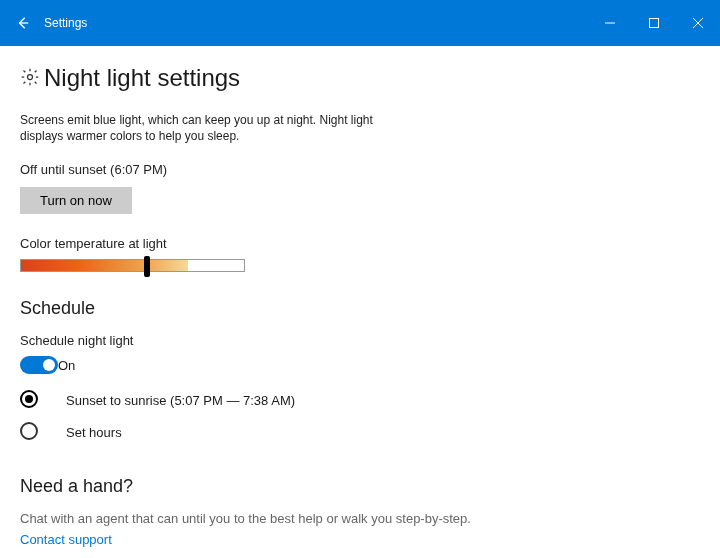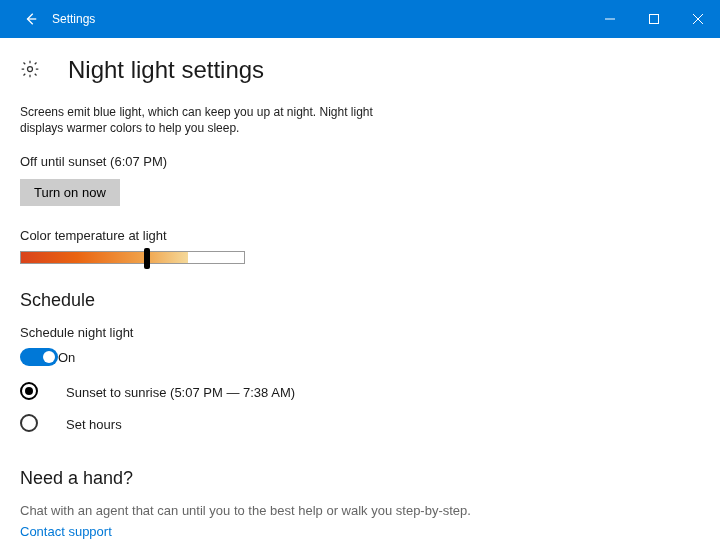--- a/index.html
+++ b/index.html
@@ -6,26 +6,26 @@
     body {
       font-family: "Segoe UI", Tahoma, sans-serif;
       font-size: 13px;
       color: #1a1a1a;
       background: #fff;
       width: 720px;
       height: 558px;
       overflow: hidden;
     }
     .titlebar {
-      height: 38px;
+      height: 46px;
       background: #0078d7;
       color: #fff;
       display: flex;
       align-items: center;
-      padding-left: 16px;
+      padding-left: 8px;
     }
     .titlebar .back {
       width: 30px;
       height: 30px;
       display: flex;
       align-items: center;
       justify-content: center;
       cursor: pointer;
     }
     .titlebar .back svg { width: 14px; height: 14px; }
@@ -34,28 +34,28 @@
     .winbtn {
       width: 44px;
       height: 30px;
       display: flex;
       align-items: center;
       justify-content: center;
       cursor: pointer;
     }
     .winbtn svg { width: 10px; height: 10px; }
     .content { padding: 14px 20px 20px 20px; }
-    .page-header { display: flex; align-items: center; gap: 28px; margin-top: 4px; margin-bottom: 20px; }
+    .page-header { display: flex; align-items: center; gap: 4px; margin-top: 4px; margin-bottom: 20px; }
     .page-header .gear svg { width: 20px; height: 20px; }
     .page-header h1 { font-size: 24px; font-weight: 300; }
     .desc { font-size: 12px; line-height: 1.35; max-width: 360px; margin-bottom: 18px; color:#222;}
     .status-line { font-size: 13px; margin-bottom: 10px; color:#222;}
     .btn-secondary {
       display: inline-block;
-      padding: 6px 14px;
+      padding: 6px 20px;
       background: #ccc;
       color: #000;
       font-size: 13px;
       cursor: pointer;
       border: none;
       margin-bottom: 22px;
     }
     .section-label { font-size: 13px; margin-bottom: 8px; color:#222;}
     .slider-wrap { display: flex; align-items: center; margin-bottom: 26px; }
     .slider {

